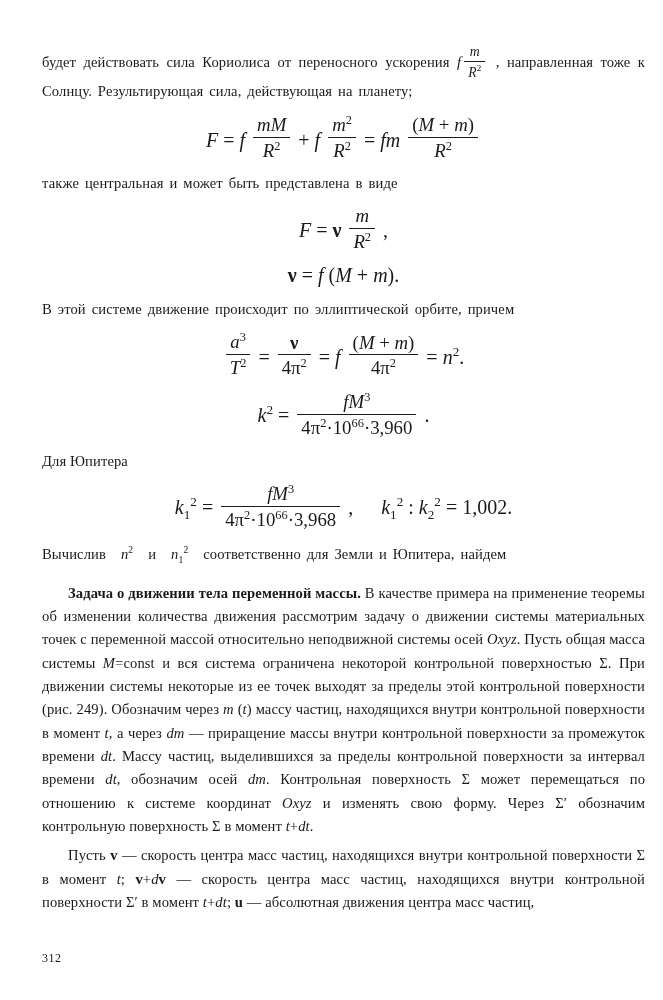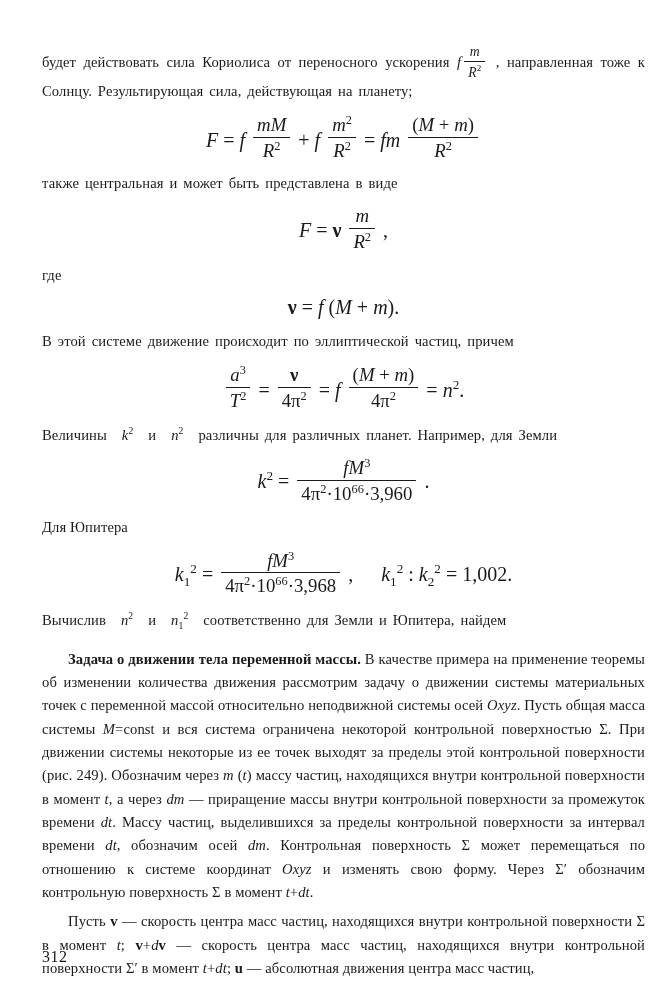--- a/index.html
+++ b/index.html
@@ -72,21 +72,21 @@
     font-size: 0.94em;
   }
   .tallfrac { vertical-align: -0.62em; }
   .nowrap { white-space: nowrap; }
   .gap { display: inline-block; width: 18px; }
   .gap-sm { display: inline-block; width: 9px; }
   .pageno {
     position: absolute;
     left: 42px;
     bottom: 34px;
-    font-size: 16px;
+    font-size: 12px;
     letter-spacing: 0.5px;
   }
   .body-block {
     margin-top: 14px;
   }
   .body-block .para {
     line-height: 1.60;
   }
 </style>
 </head>
@@ -110,44 +110,36 @@
     <span class="frac"><span class="num">(<span class="m">M</span> + <span class="m">m</span>)</span><span class="den"><span class="m">R</span><sup class="ex">2</sup></span></span>
   </div>
 
   <p class="para sp">также центральная и может быть представлена в виде</p>
 
   <div class="eq">
     <span class="m">F</span> = <span class="bold">ν</span>
     <span class="frac"><span class="num"><span class="m">m</span></span><span class="den"><span class="m">R</span><sup class="ex">2</sup></span></span> ,
   </div>
 
-  <p class="para">где</p>
 
   <div class="eq">
     <span class="bold">ν</span> = <span class="m">f</span> (<span class="m">M</span> + <span class="m">m</span>).
   </div>
 
-  <p class="para sp">В этой системе движение происходит по эллиптической частиц, причем</p>
+  <p class="para sp">В этой системе движение происходит по эллиптической орбите, причем</p>
 
   <div class="eq">
     <span class="frac"><span class="num"><span class="m">a</span><sup class="ex">3</sup></span><span class="den"><span class="m">T</span><sup class="ex">2</sup></span></span>
     =
     <span class="frac"><span class="num"><span class="bold">ν</span></span><span class="den">4π<sup class="ex">2</sup></span></span>
     = <span class="m">f</span>
     <span class="frac"><span class="num">(<span class="m">M</span> + <span class="m">m</span>)</span><span class="den">4π<sup class="ex">2</sup></span></span>
     = <span class="m">n</span><sup class="ex">2</sup>.
   </div>
 
-  <p class="para sp">
-    <span>Величины</span>
-    <span class="gap-sm"></span><span class="m">k</span><sup class="ex">2</sup>
-    <span class="gap-sm"></span><span>и</span>
-    <span class="gap-sm"></span><span class="m">n</span><sup class="ex">2</sup>
-    <span class="gap-sm"></span><span>различны для различных планет. Например, для Земли</span>
-  </p>
 
   <div class="eq">
     <span class="m">k</span><sup class="ex">2</sup> =
     <span class="frac tallfrac"><span class="num"><span class="m">fM</span><sup class="ex">3</sup></span><span class="den">4π<sup class="ex">2</sup>·10<sup class="ex">66</sup>·3,960</span></span> .
   </div>
 
   <p class="para">Для Юпитера</p>
 
   <div class="eq">
     <span class="m">k</span><sub class="ix">1</sub><sup class="ex">2</sup> =

